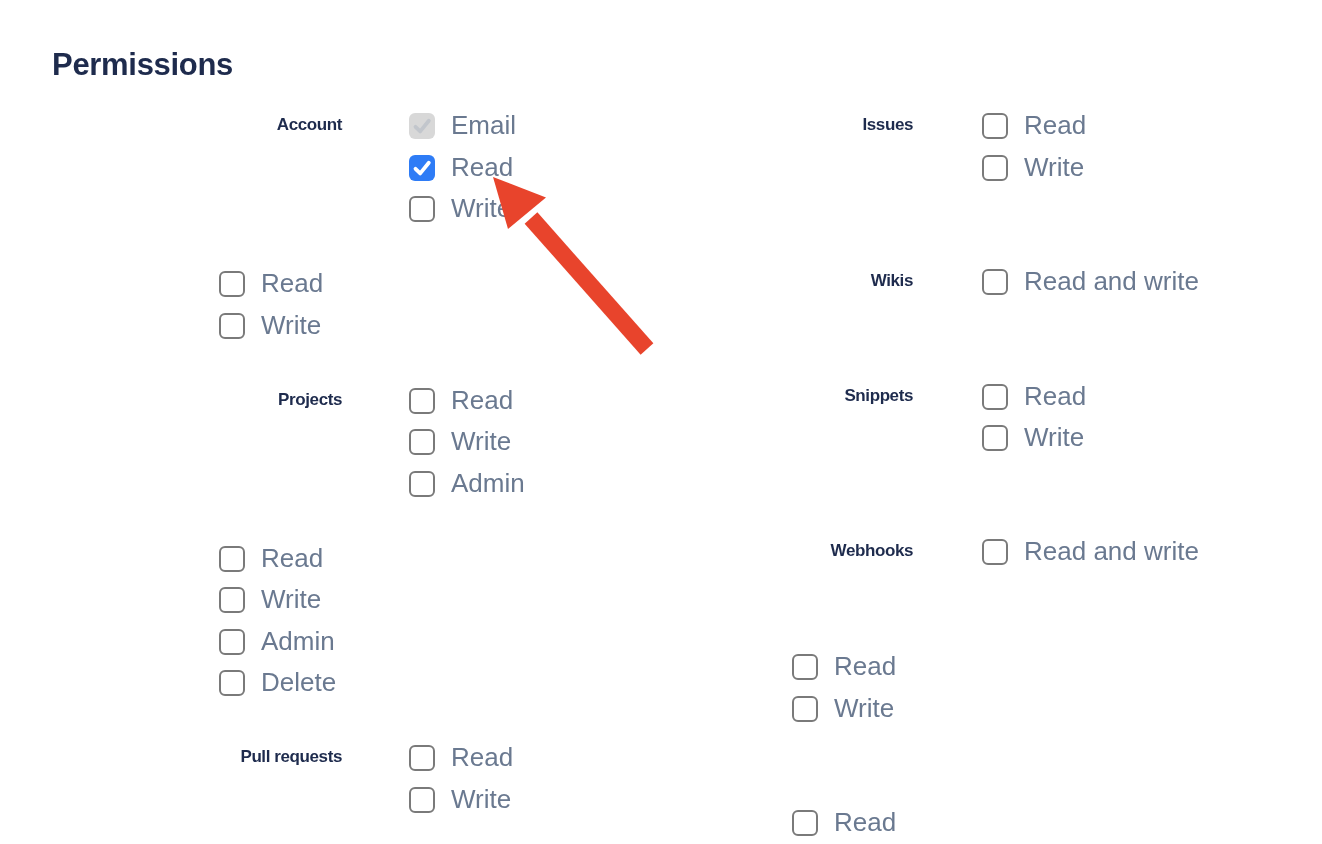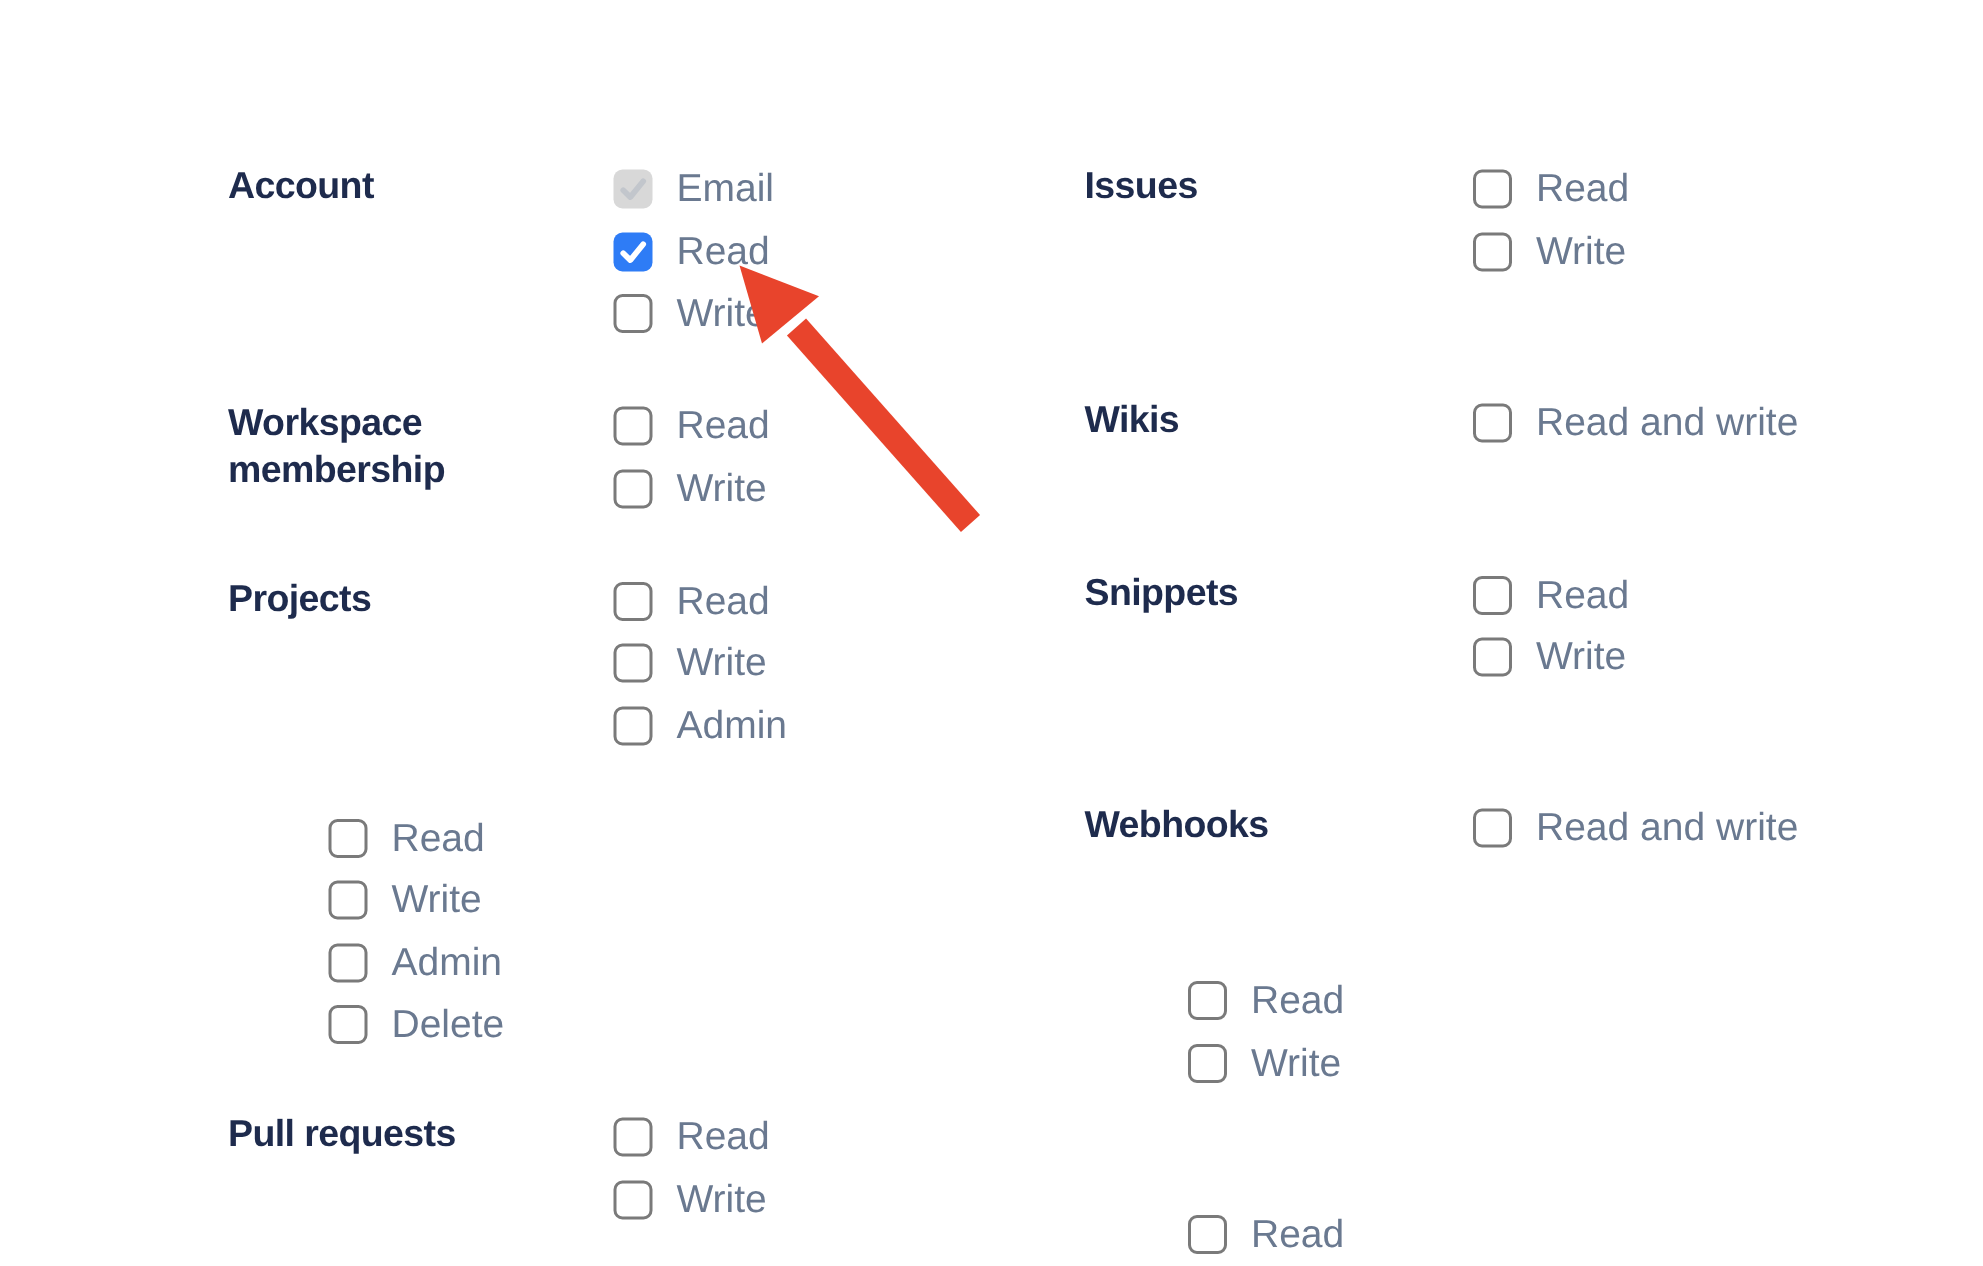--- a/index.html
+++ b/index.html
@@ -25,22 +25,22 @@
     position:absolute;left:52px;top:46px;
     font-size:31px;line-height:38px;font-weight:bold;
     letter-spacing:-0.3px;
     color:var(--heading-text);
   }
   .col{position:absolute;top:113px;display:flex;flex-direction:column;}
   .col-left{left:152px;}
   .col-right{left:723px;gap:39px;}
   .perm-group{display:flex;flex-direction:row;margin-bottom:49px;}
   .group-label{
-    width:190px;flex:none;
-    font-size:25px;line-height:31px;font-weight:bold;
+    width:190px;flex:none;text-align:right;
+    font-size:17px;line-height:31px;font-weight:bold;
     letter-spacing:-0.4px;
     color:var(--group-label-text);
     margin-top:-4px;
   }
   .options{display:flex;flex-direction:column;}
   .col-left .options{margin-left:26px;}
   .col-right .options{margin-left:28px;}
   .option{display:flex;flex-direction:row;align-items:center;height:26px;padding-left:41px;}
   .option + .option{margin-top:15.5px;}
   .cb{
@@ -64,20 +64,21 @@
   .arrow-overlay{
     position:absolute;left:0;top:0;width:1322px;height:844px;
     pointer-events:none;
     color:var(--arrow);
   }
 </style>
 </head>
 <body>
 
 <div class="page">
+  <div class="heading">Permissions</div>
 
   <div class="col col-left" id="col-0">
       <div class="perm-group">
         <div class="group-label">Account</div>
         <div class="options">
           <label class="option">
             <span class="cb checked disabled">
               <svg viewBox="0 0 26 26">
                 <path d="M6.5 13.8 L11.2 18.4 L19.8 7.8" fill="none" stroke="currentColor" stroke-width="3.8" stroke-linecap="round" stroke-linejoin="round"></path>
               </svg>
@@ -92,21 +93,20 @@
             </span>
             <span class="option-label">Read</span>
           </label>
           <label class="option">
             <span class="cb"></span>
             <span class="option-label">Write</span>
           </label>
         </div>
       </div>
       <div class="perm-group">
-        <div class="group-label">Workspace membership</div>
         <div class="options">
           <label class="option">
             <span class="cb"></span>
             <span class="option-label">Read</span>
           </label>
           <label class="option">
             <span class="cb"></span>
             <span class="option-label">Write</span>
           </label>
         </div>

